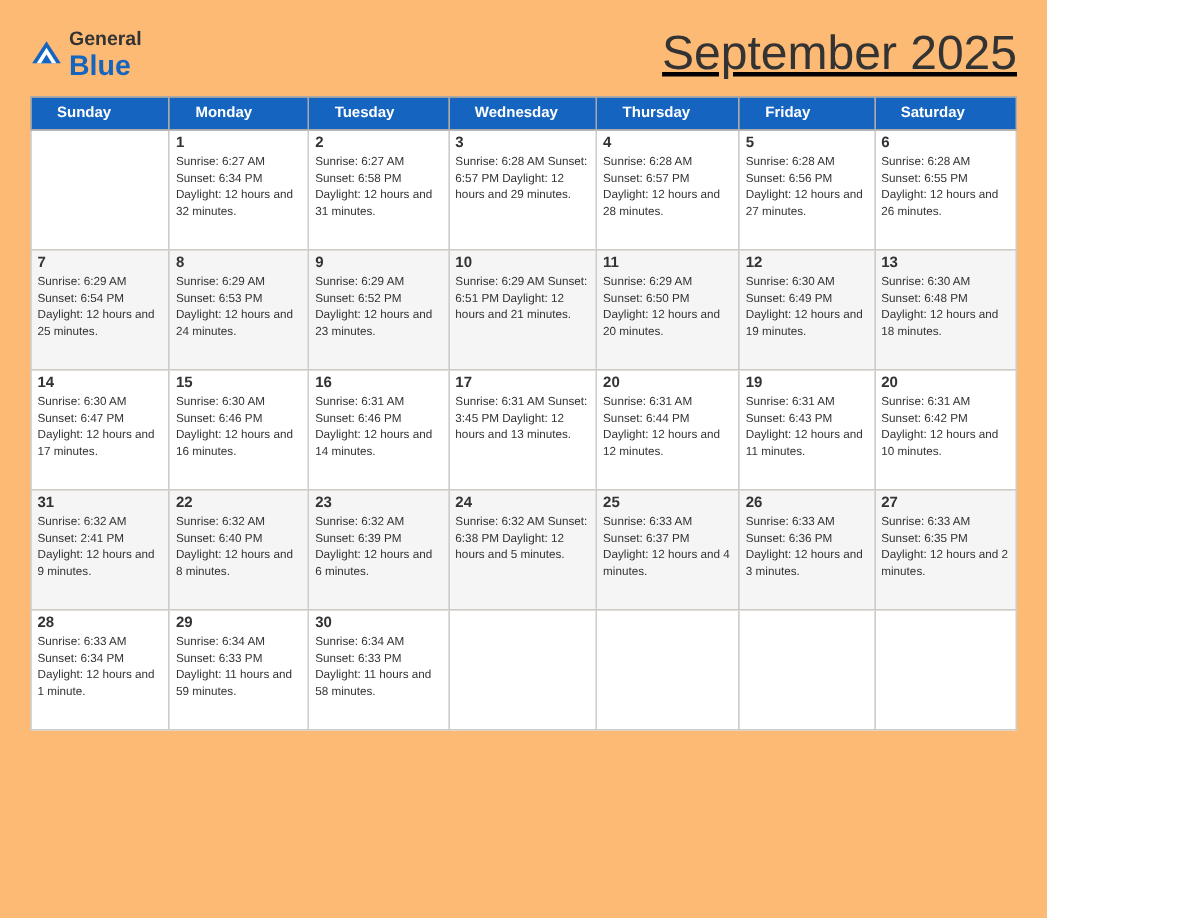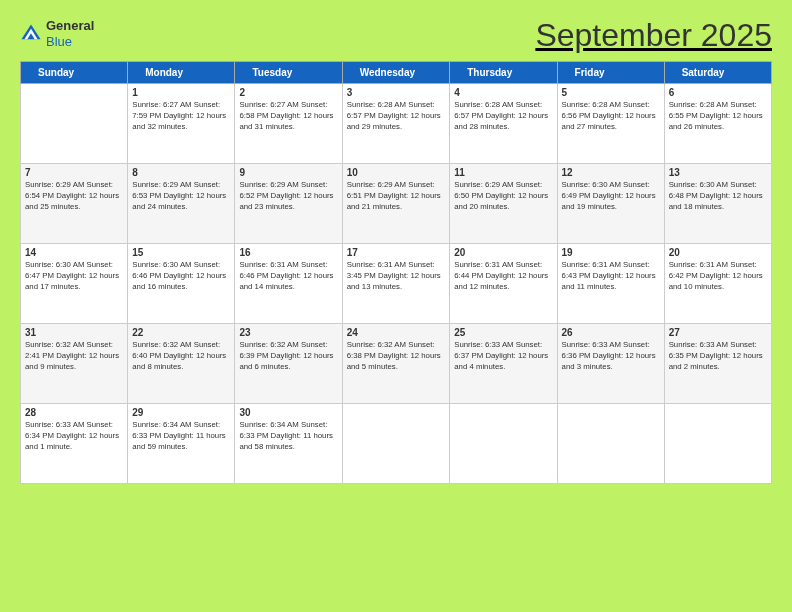--- a/index.html
+++ b/index.html
@@ -4,24 +4,24 @@
   <style>
     * { margin: 0; padding: 0; box-sizing: border-box; }
     body {
       font-family: Arial, sans-serif;
       background: #fff;
       width: 792px;
       height: 612px;
       overflow: hidden;
     }
     .page {
-      width: 792px;
+      width: 698px;
       height: 612px;
       padding: 18px 20px 12px 20px;
-      background: #bef264;
+      background: #fdba74;
     }
     .header {
       display: flex;
       justify-content: space-between;
       align-items: flex-start;
       margin-bottom: 8px;
     }
     .logo {
       display: flex;
       align-items: center;
@@ -95,21 +95,21 @@
 <div class="page">
   <div class="header">
     <div class="logo">
       <svg class="logo-icon" viewBox="0 0 30 30">
         <polygon points="15,2 28,22 2,22" fill="#1565c0"></polygon>
         <polygon points="15,8 24,22 6,22" fill="#fff"></polygon>
         <polygon points="15,14 20,22 10,22" fill="#1565c0"></polygon>
       </svg>
       <div class="logo-text">
         <div style="color:#333;font-weight:bold;font-size:13px;">General</div>
-        <div style="color:#1565c0;font-weight:normal;font-size:13px;">Blue</div>
+        <div style="color:#1565c0;font-weight:bold;font-size:19px;">Blue</div>
       </div>
     </div>
     <div class="title-block">
       <div class="month-title">September 2025</div>
     </div>
   </div>
 
   <table class="calendar">
     <thead>
       <tr>
@@ -121,21 +121,21 @@
         <th>Friday</th>
         <th>Saturday</th>
       </tr>
     </thead>
     <tbody id="calendar-body">
     <tr>
           <td class="empty-cell"></td>
           <td>
             <div class="day-num">1</div>
             <div class="day-info">Sunrise: 6:27 AM
-Sunset: 7:59 PM
+Sunset: 6:34 PM
 Daylight: 12 hours
 and 32 minutes.</div>
           </td>
           <td>
             <div class="day-num">2</div>
             <div class="day-info">Sunrise: 6:27 AM
 Sunset: 6:58 PM
 Daylight: 12 hours
 and 31 minutes.</div>
           </td>

